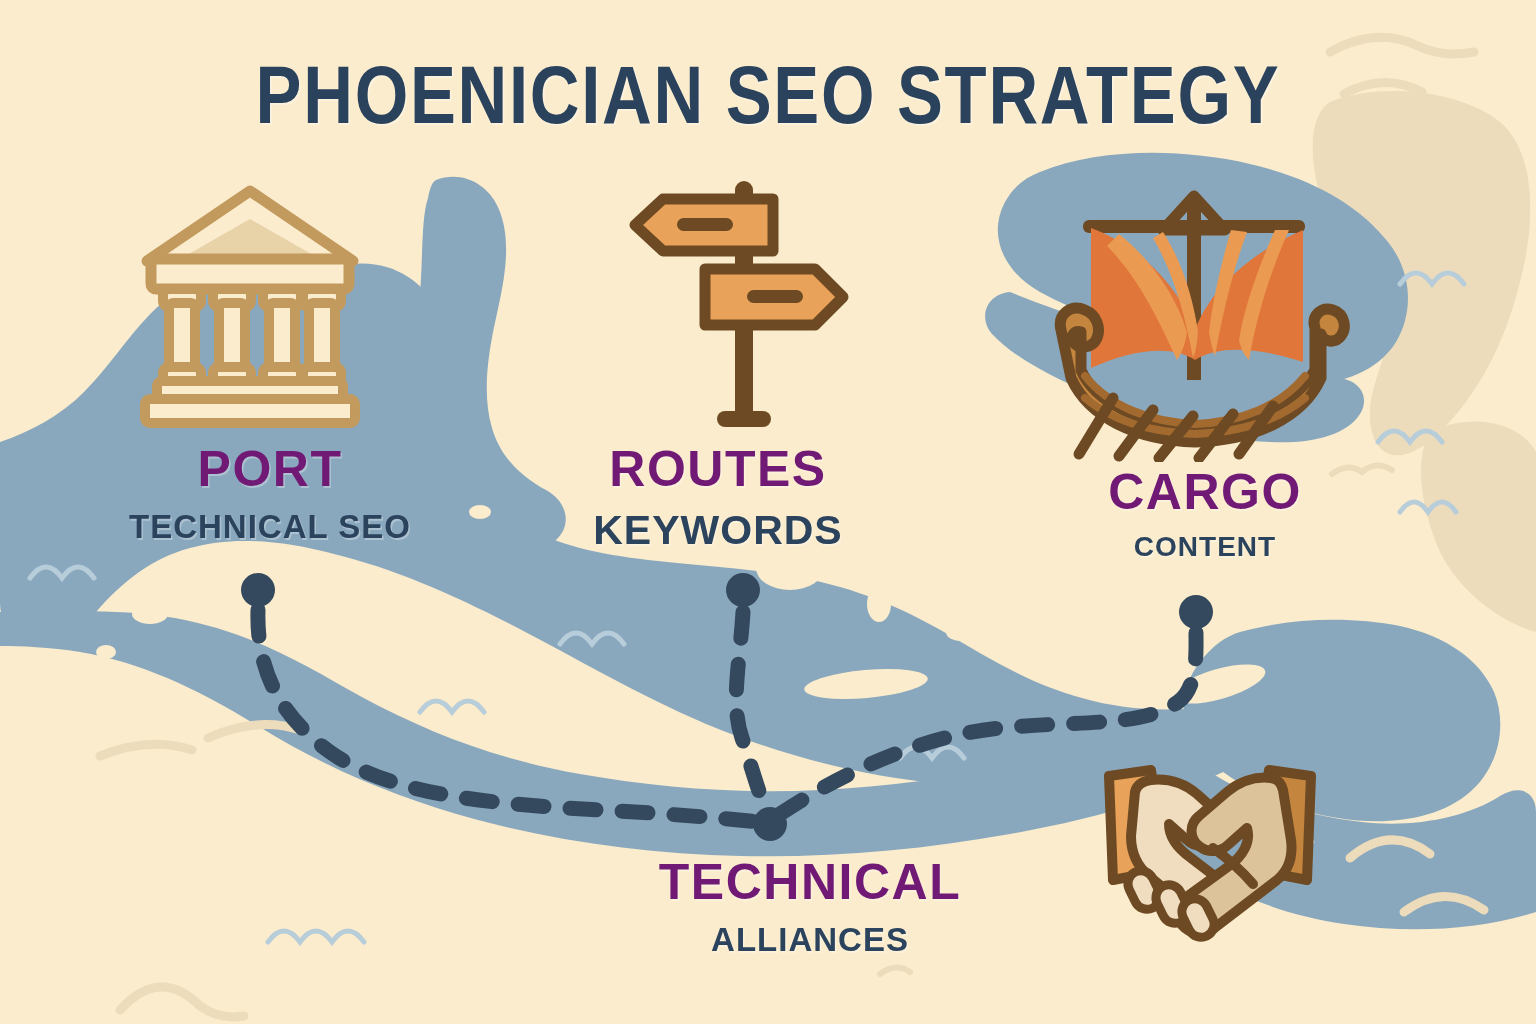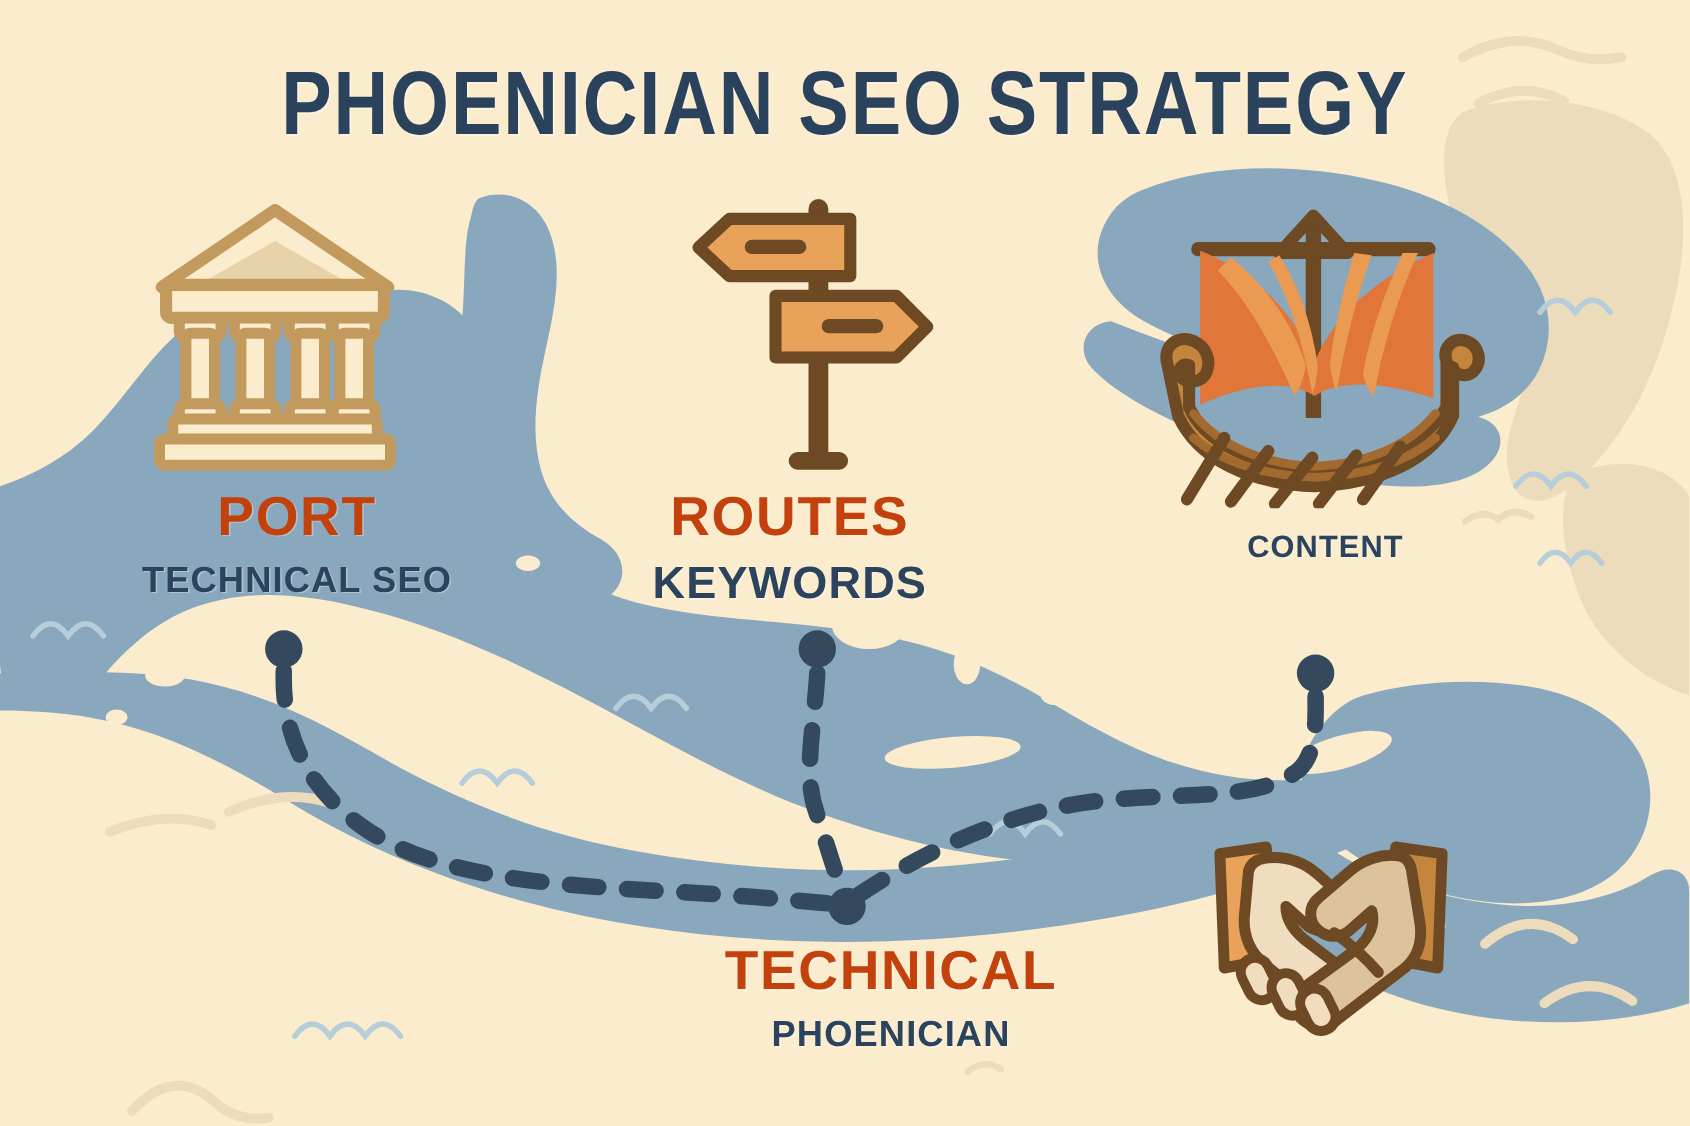--- a/index.html
+++ b/index.html
@@ -30,21 +30,21 @@
     transform:scaleX(0.84);
     transform-origin:center top;
     white-space:nowrap;
     text-shadow:2px 2px 0 rgba(255,255,255,0.35);
     z-index:40;
   }
 
   
   .node-label { position:absolute; text-align:center; z-index:35; white-space:nowrap; }
   .node-label .main {
-    font-weight:bold; color:#c2410c;
+    font-weight:bold; color:#701a75;
     letter-spacing:1.5px;
     text-shadow:1.5px 1.5px 0 rgba(255,255,255,0.30);
     display:block; line-height:1.0;
   }
   .node-label .sub {
     font-weight:bold; color:#2b435d;
     letter-spacing:1px;
     text-shadow:1.5px 1.5px 0 rgba(255,255,255,0.30);
     display:block; line-height:1.0;
   }
@@ -369,21 +369,22 @@
     <span class="main">PORT</span>
     <span class="sub">TECHNICAL SEO</span>
   </div>
 
   <div class="node-label" id="label-routes">
     <span class="main">ROUTES</span>
     <span class="sub">KEYWORDS</span>
   </div>
 
   <div class="node-label" id="label-cargo">
+    <span class="main">CARGO</span>
     <span class="sub">CONTENT</span>
   </div>
 
   <div class="node-label" id="label-alliances">
     <span class="main">TECHNICAL</span>
-    <span class="sub">PHOENICIAN</span>
+    <span class="sub">ALLIANCES</span>
   </div>
 
 </div>
 
 </body></html>

